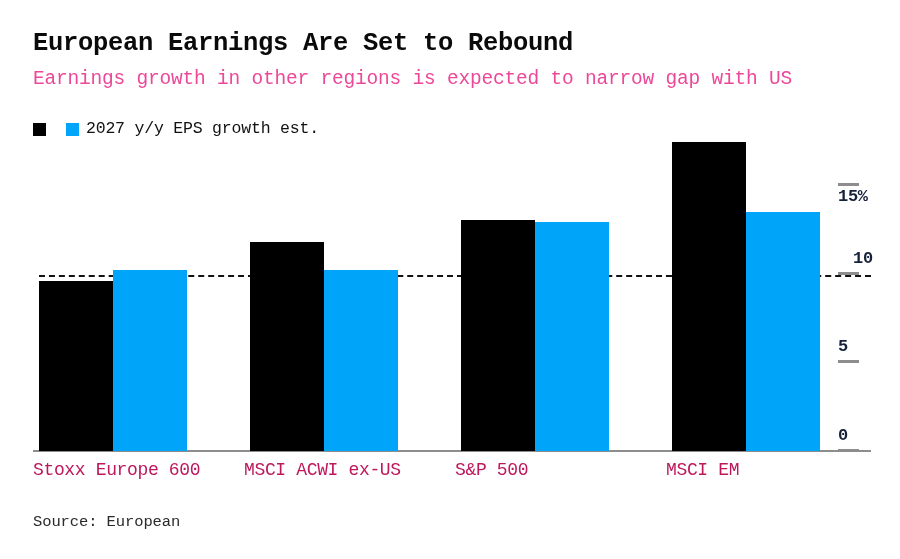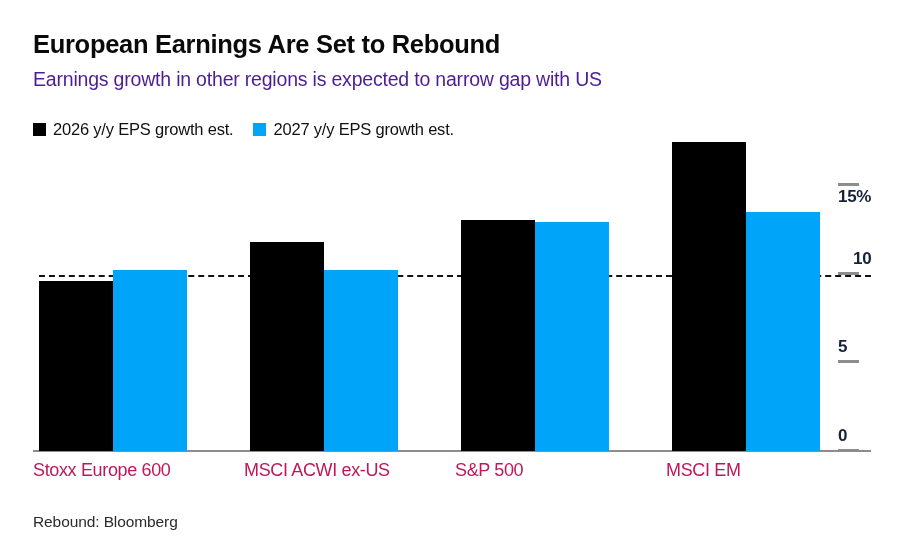--- a/index.html
+++ b/index.html
@@ -12,39 +12,40 @@
     width: 900px; height: 559px;
     font-family: "Liberation Sans", sans-serif;
     color: #000000;
     overflow: hidden;
     position: relative;
   }
   #page {
     position: relative;
     width: 900px; height: 559px;
     background: #ffffff;
+    font-family: Liberation Mono, monospace;
   }
 
   
   #header { position: absolute; left: 33px; top: 30px; width: 840px; }
   #chart-title {
     font-size: 25.5px;
     font-weight: bold;
     letter-spacing: -0.3px;
     line-height: 1.1;
     color: #0a0a0a;
     margin: 0;
     white-space: nowrap;
   }
   #chart-subtitle {
     font-size: 19.5px;
     font-weight: normal;
     letter-spacing: -0.2px;
     line-height: 1.15;
-    color: #4c1d95;
+    color: #ec4899;
     margin: 10px 0 0 0;
     white-space: nowrap;
   }
 
   
   #legend {
     position: absolute;
     left: 33px; top: 118px;
     display: flex;
     align-items: center;
@@ -153,21 +154,20 @@
 <div id="page">
 
   <div id="header">
     <h1 id="chart-title">European Earnings Are Set to Rebound</h1>
     <p id="chart-subtitle">Earnings growth in other regions is expected to narrow gap with US</p>
   </div>
 
   <div id="legend">
     <div class="legend-item">
       <span class="legend-swatch" id="sw0" style="background: rgb(0, 0, 0);"></span>
-      <span class="legend-label">2026 y/y EPS growth est.</span>
     </div>
     <div class="legend-item">
       <span class="legend-swatch" id="sw1" style="background: rgb(0, 165, 250);"></span>
       <span class="legend-label">2027 y/y EPS growth est.</span>
     </div>
   </div>
 
   <div id="plot">
     <div id="axis-baseline"></div>
     <div id="reference-line" style="top: 275.44px;"></div>
@@ -200,15 +200,15 @@
         </div>
       </div>
     <div id="catlabels">
         <div class="cat-label" style="left: 33px;">Stoxx Europe 600</div>
         <div class="cat-label" style="left: 244px;">MSCI ACWI ex-US</div>
         <div class="cat-label" style="left: 455px; text-align: center;">S&amp;P 500</div>
         <div class="cat-label" style="left: 666px;">MSCI EM</div>
       </div>
   </div>
 
-  <div id="source">Rebound: Bloomberg</div>
+  <div id="source">Source: European</div>
 
 </div>
 
 </body></html>

